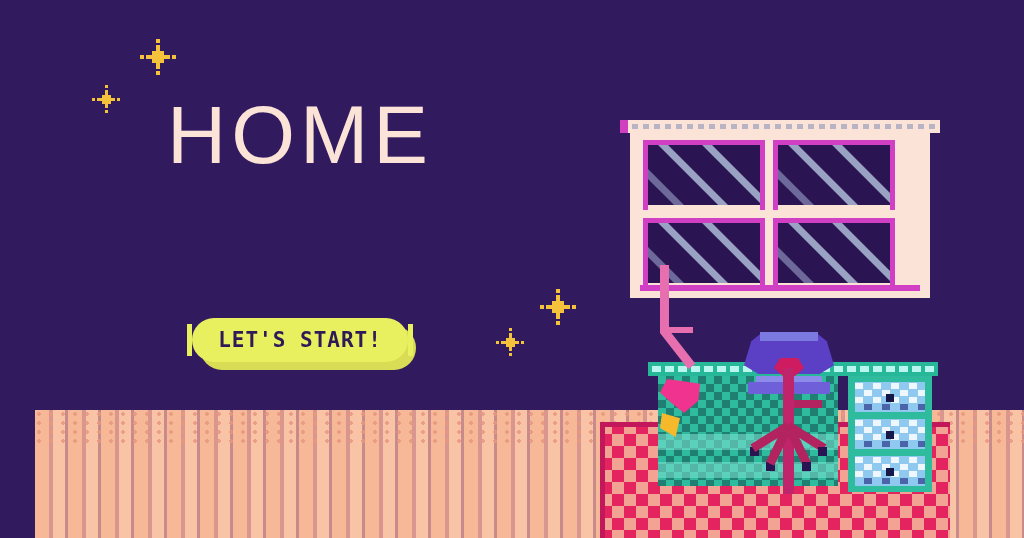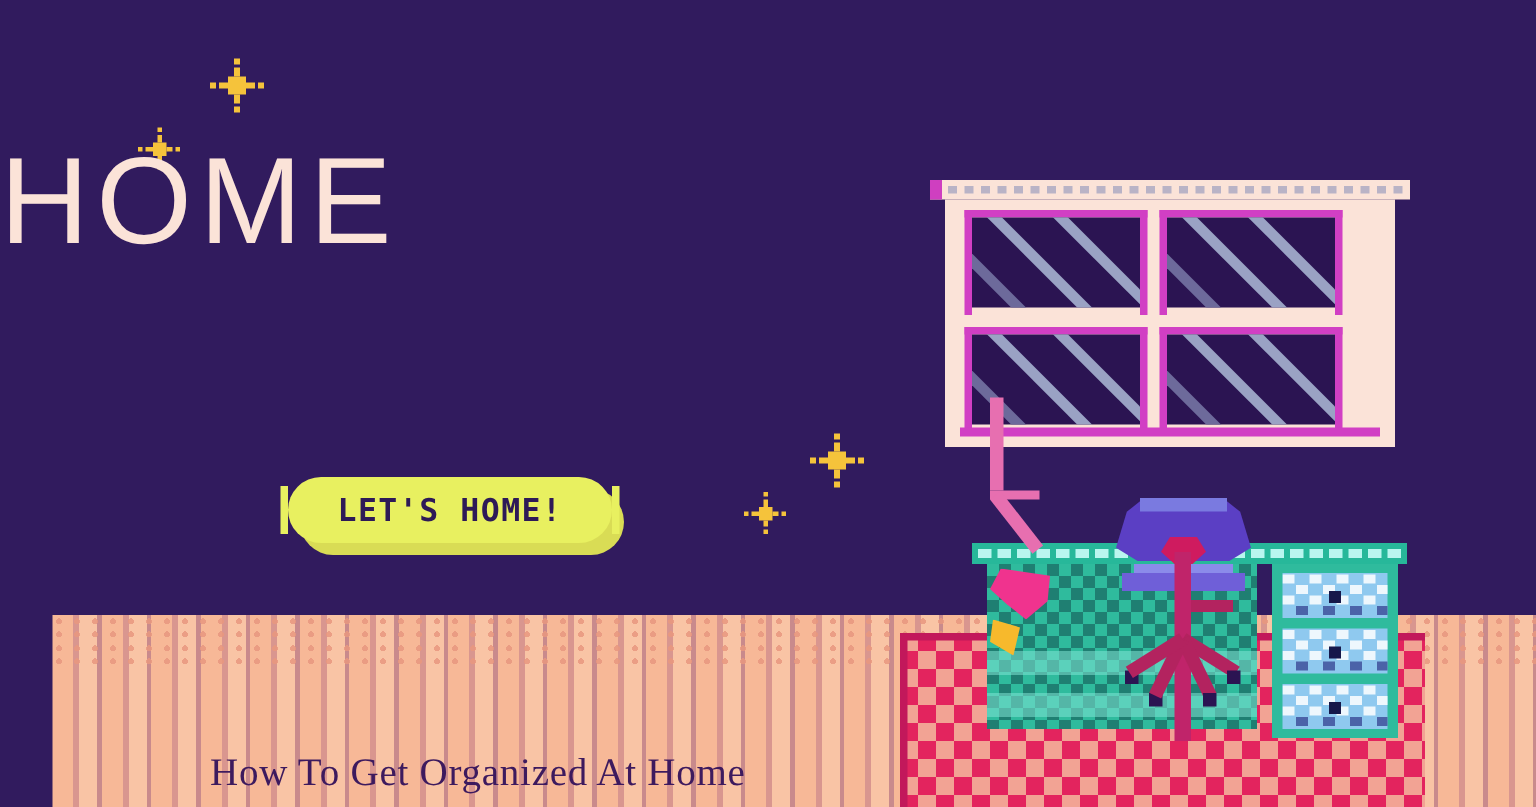--- a/index.html
+++ b/index.html
@@ -14,21 +14,21 @@
     image-rendering:pixelated;
   }
 
   
   .star{position:absolute;}
   .star i{position:absolute;background:#f5c33b;display:block;}
 
   
   #title-block{
     position:absolute;left:0;top:96px;width:600px;
-    text-align:left;
+    text-align:center;
     line-height:0.94;
     z-index:30;
   }
   #title-block .tline{
     display:block;
     color:#fbe3d8;
     font-family:"Liberation Sans",sans-serif;
     font-size:82px;
     font-weight:400;
     letter-spacing:5px;
@@ -453,20 +453,19 @@
     </div>
 
   <div id="title-block">
     <span class="tline">HOME</span>
   </div>
 
   <div id="cta-wrap">
     <div id="cta">
       <div class="shadow"></div>
       <div class="body">
-        <span id="cta-label">LET'S HOME!</span>
+        <span id="cta-label">LET'S START!</span>
       </div>
     </div>
   </div>
 
-  <div id="subtitle">How To Get Organized At Home</div>
 
 </div>
 
 </body></html>

